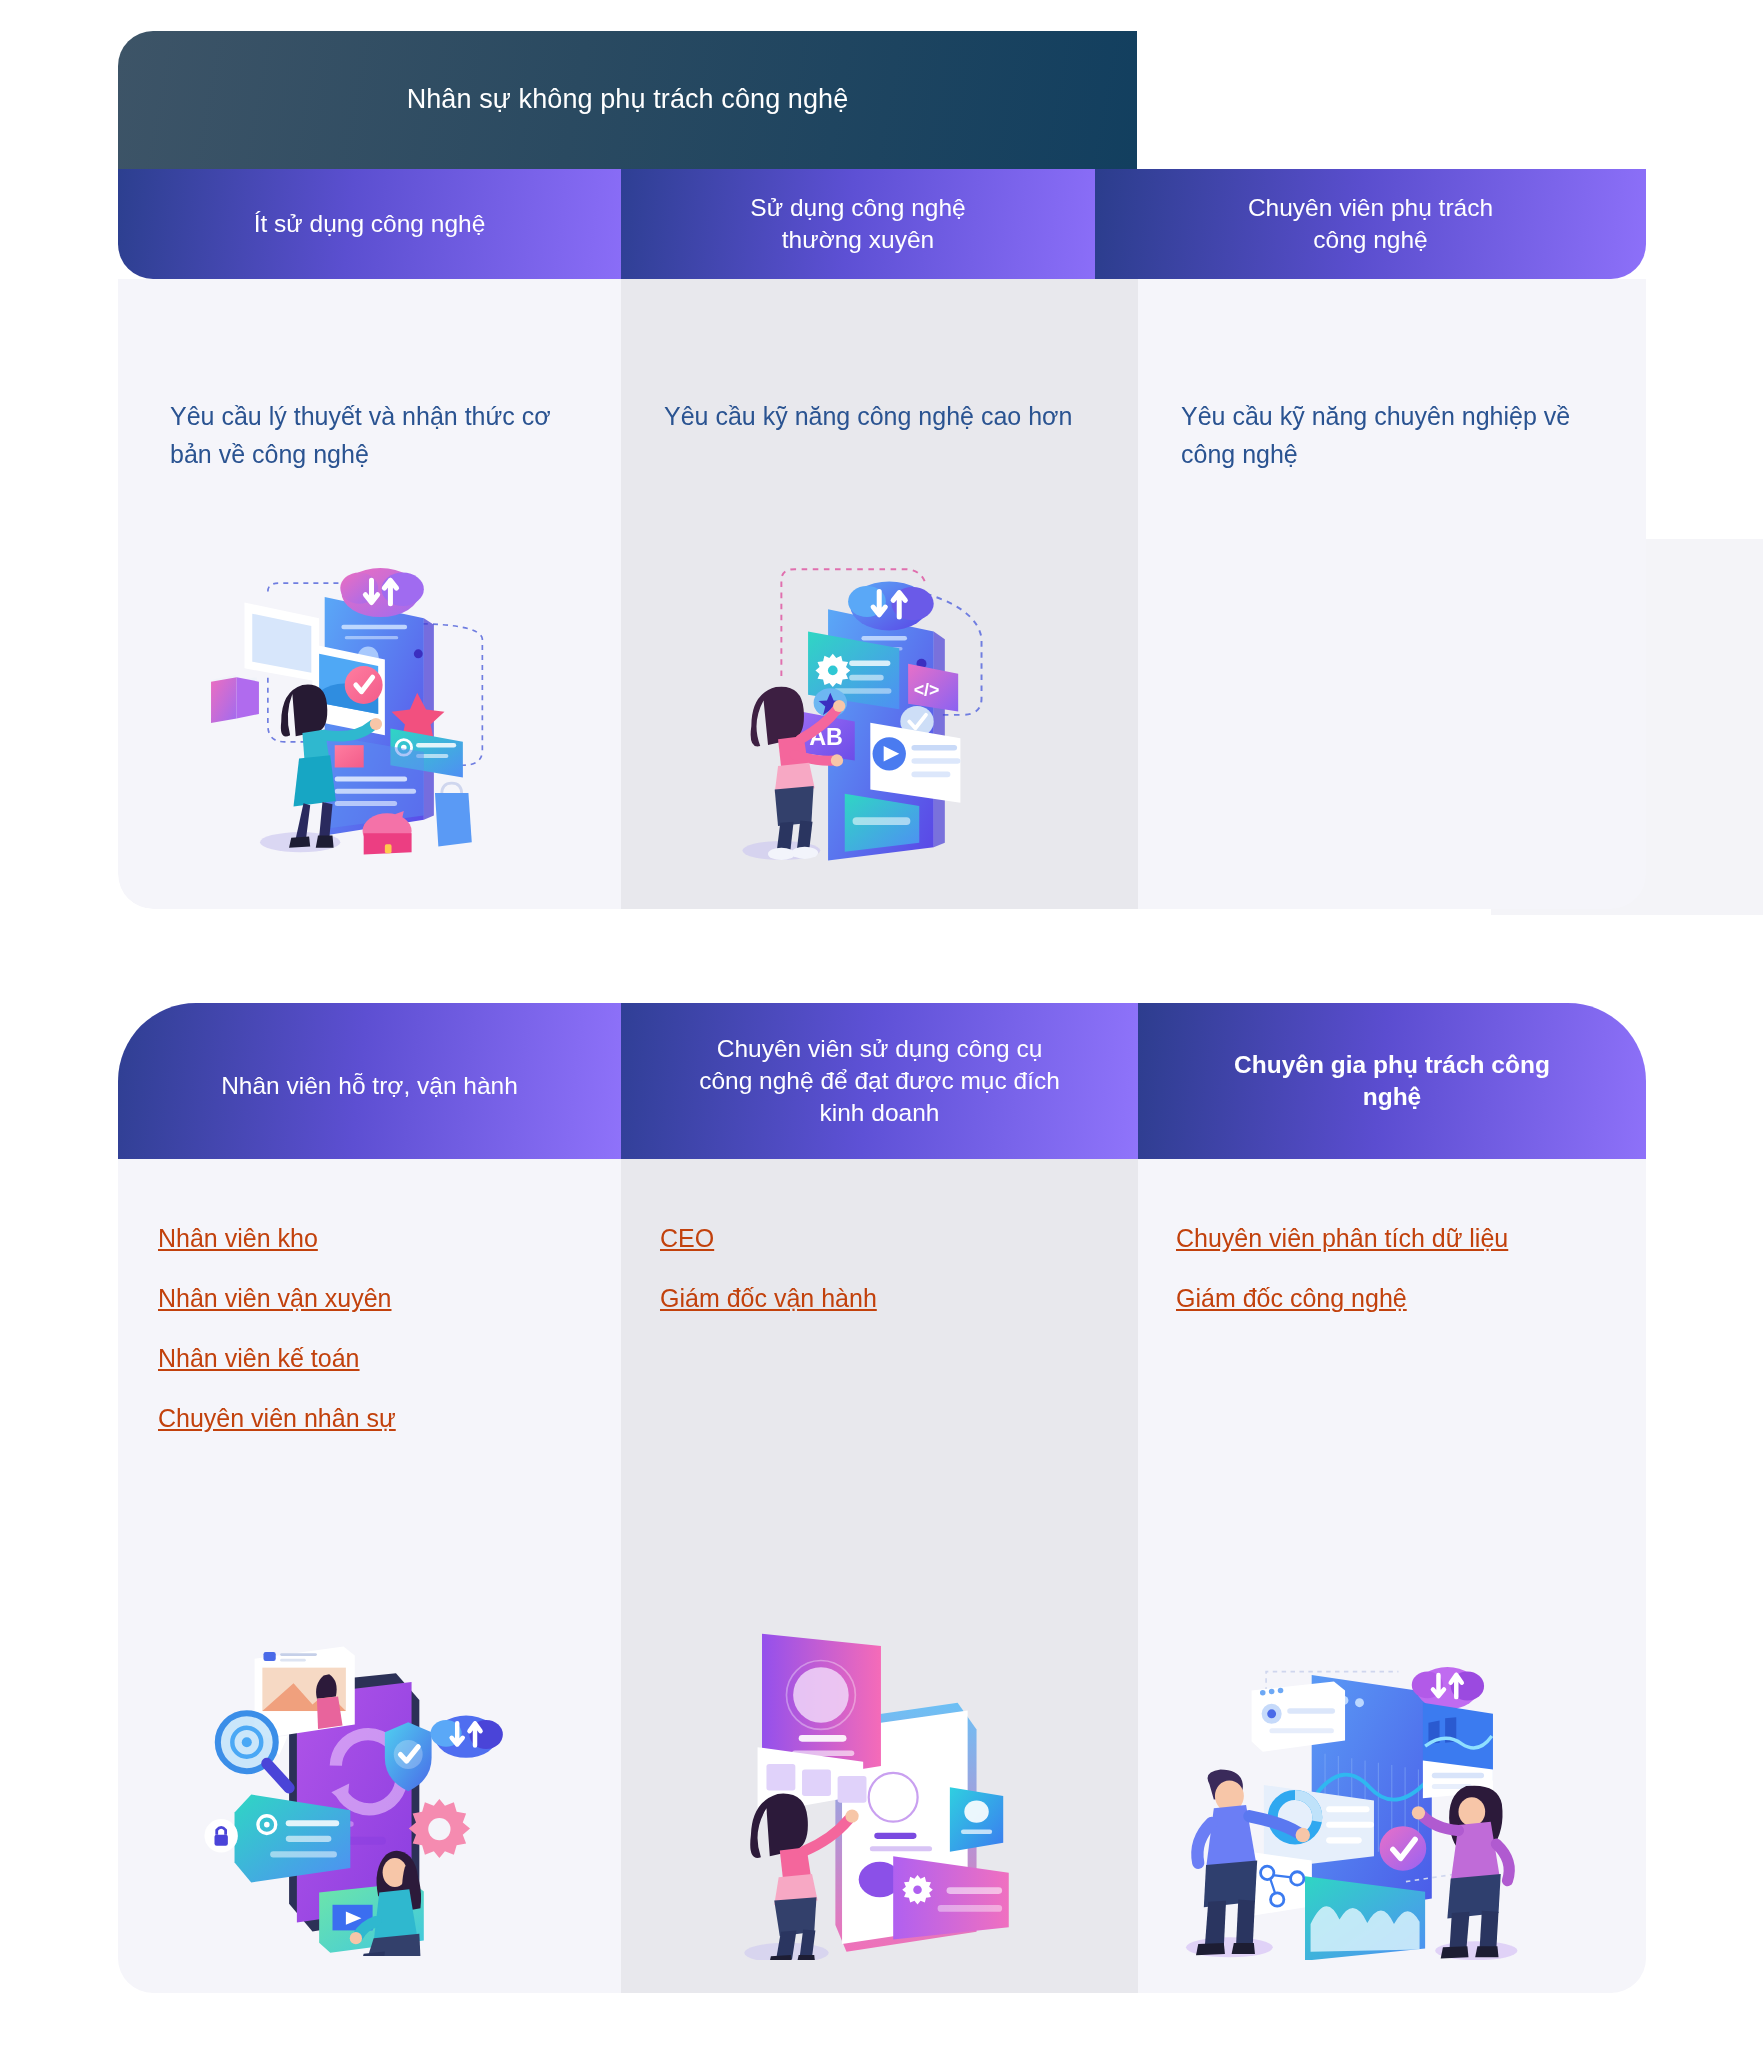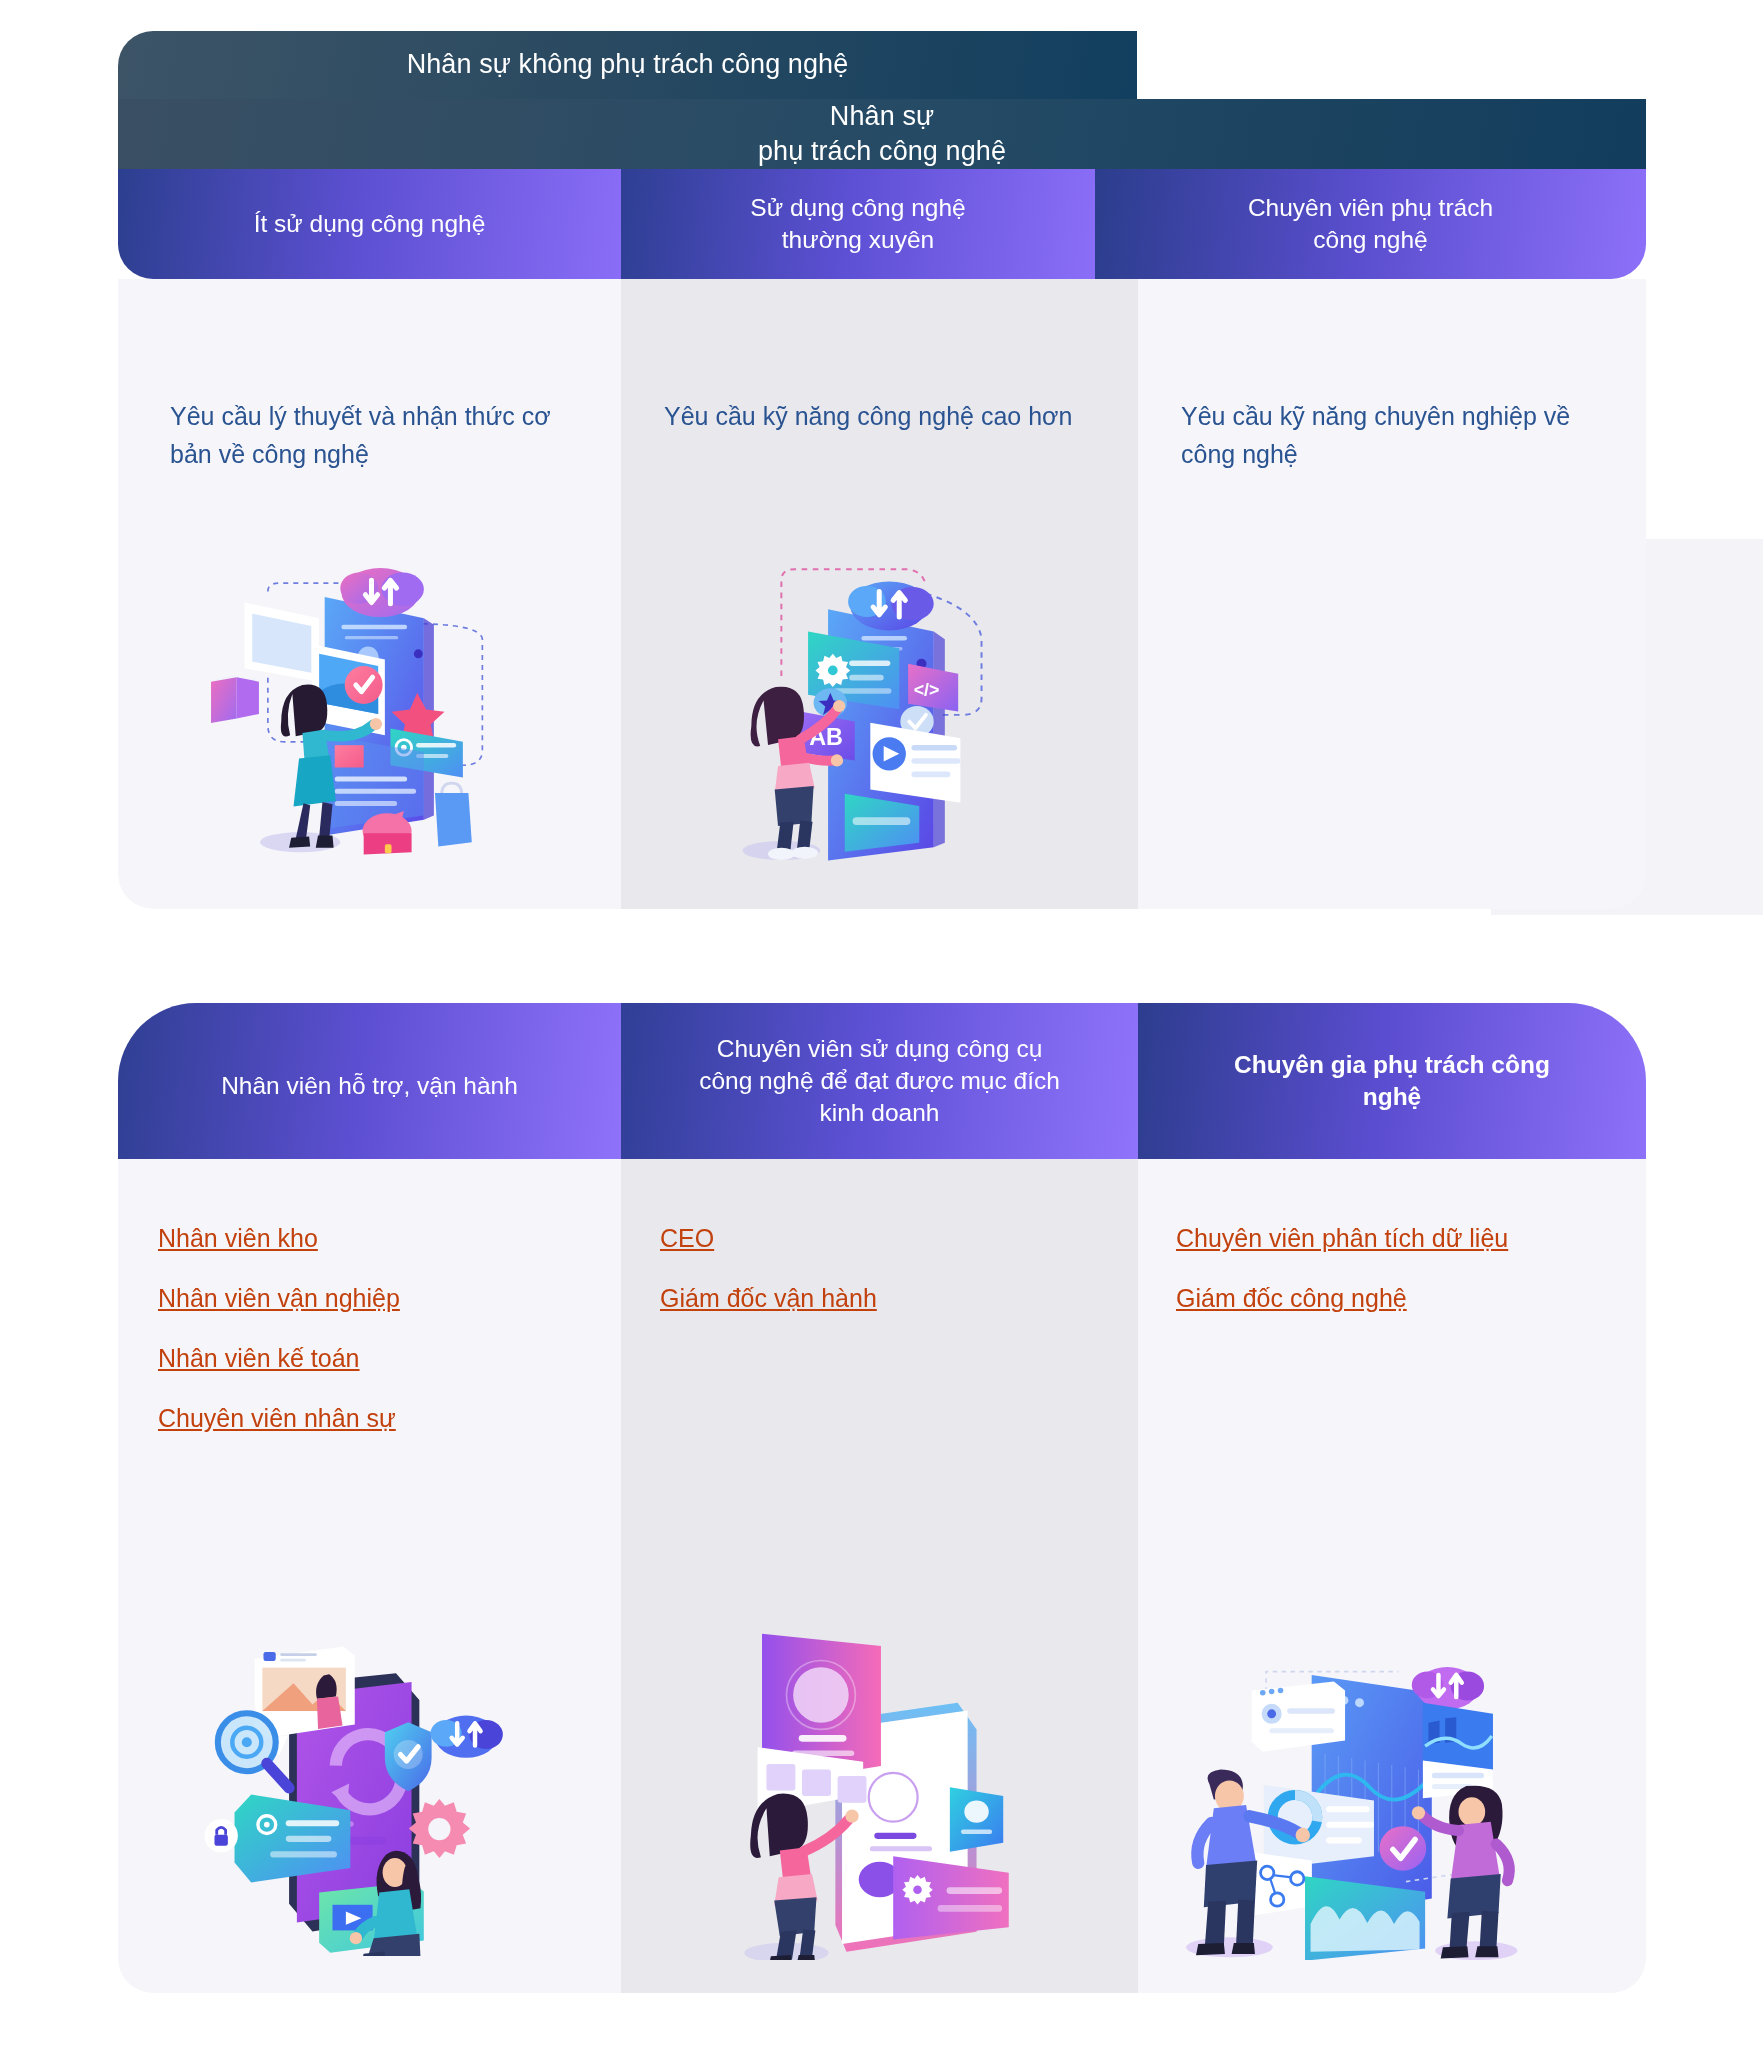--- a/index.html
+++ b/index.html
@@ -193,24 +193,20 @@
 <div class="page">
 
   <div class="overflow-panel"></div>
 
   <div class="block1">
     <div class="b1-card">
 
       <div class="b1-darkrow">
         <div class="b1-dark-a">
           <div class="dark-title">Nhân sự không phụ trách công nghệ</div>
-        </div>
-        <div class="b1-dark-b">
-          <div class="dark-title" style="white-space:pre-line;">Nhân sự
-phụ trách công nghệ</div>
         </div>
       </div>
 
       <div class="b1-purplerow">
         <div class="pcell pcell-1">
           <div class="purple-title" style="white-space:pre-line;">Ít sử dụng công nghệ</div>
         </div>
         <div class="pcell pcell-2">
           <div class="purple-title" style="white-space:pre-line;">Sử dụng công nghệ
 thường xuyên</div>
@@ -457,21 +453,21 @@
         <div class="purple-title" style="white-space:pre-line;font-weight:bold;">Chuyên gia phụ trách công
 nghệ</div>
       </div>
     </div>
 
     <div class="b2-body">
 
       <div class="bcell bcell-1">
         <ul class="list">
           <li>Nhân viên kho</li>
-          <li>Nhân viên vận nghiệp</li>
+          <li>Nhân viên vận xuyên</li>
           <li>Nhân viên kế toán</li>
           <li>Chuyên viên nhân sự</li>
         </ul>
         <div class="illus" style="left:83px; bottom:37px;">
           <svg width="312" height="334" viewBox="0 0 560 600">
             <defs>
               <linearGradient id="g3a" x1="0" y1="0" x2="1" y2="1">
                 <stop offset="0" stop-color="#b054e8"></stop>
                   <stop offset="1" stop-color="#8b3ee0"></stop>
               </linearGradient>

